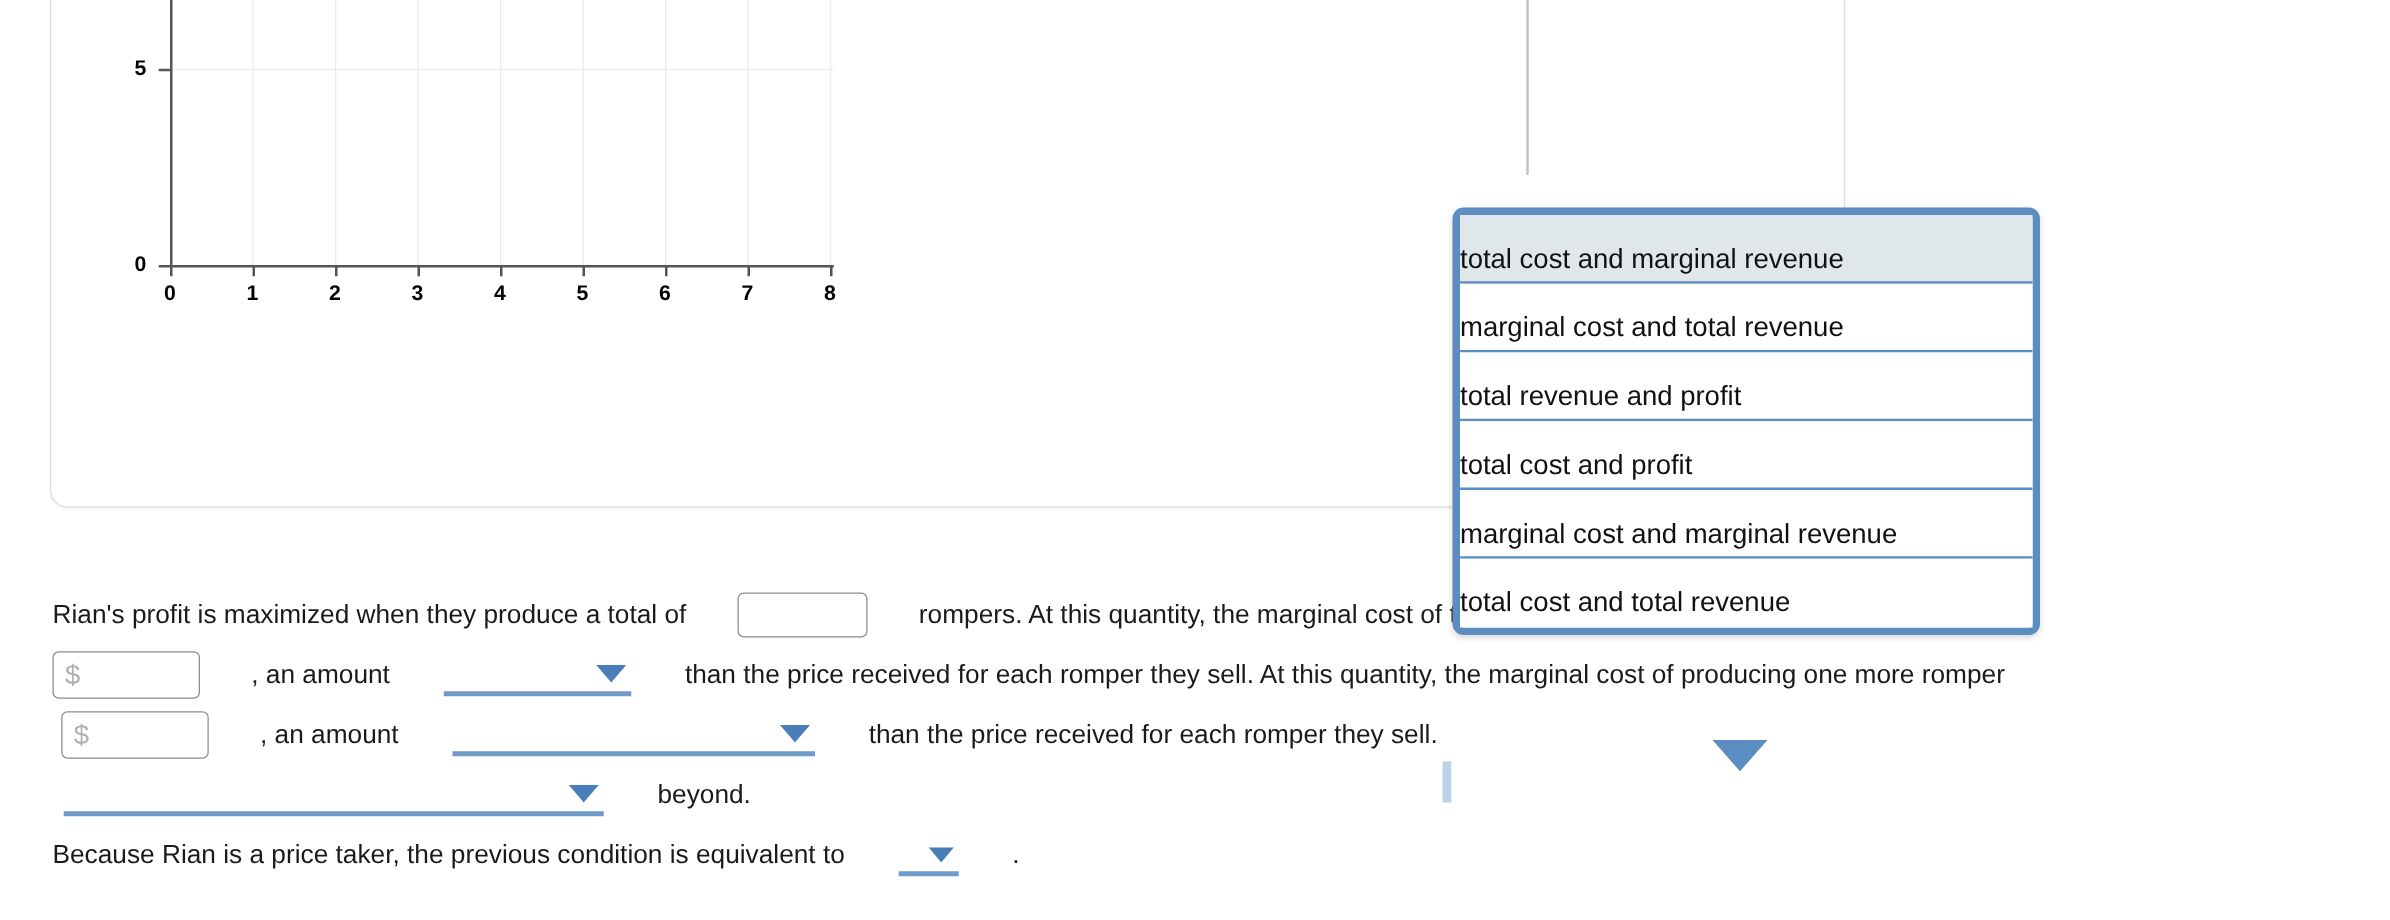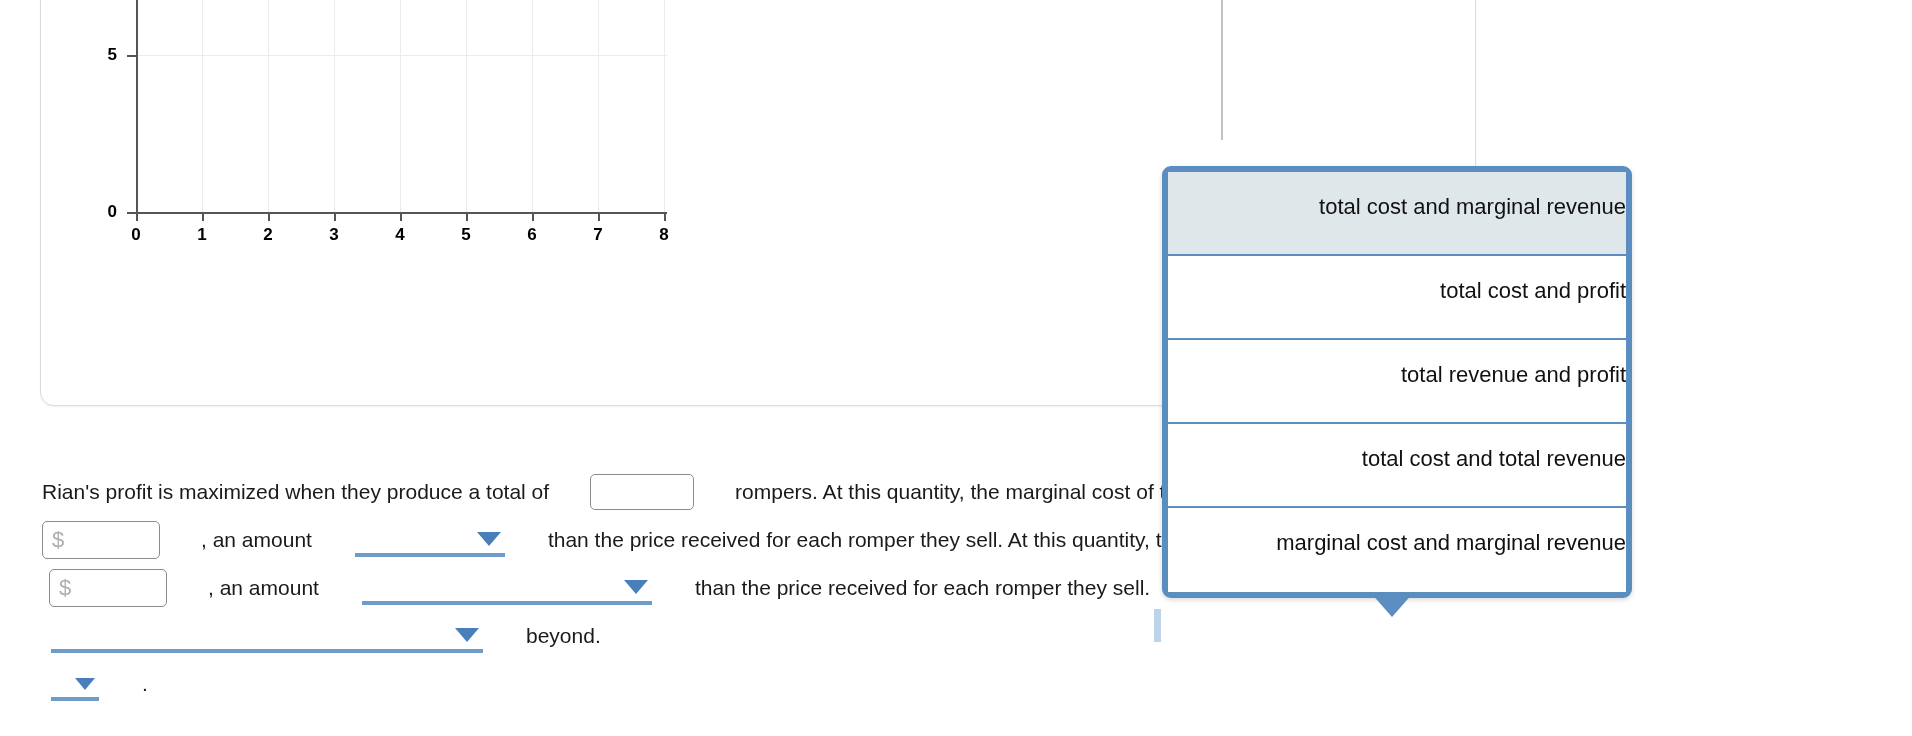--- a/index.html
+++ b/index.html
@@ -227,23 +227,23 @@
     top: 166px;
     width: 470px;
     border: 6px solid #5b8dc0;
     border-radius: 9px;
     background: #ffffff;
     box-sizing: border-box;
     box-shadow: 0 2px 5px rgba(0,0,0,0.15);
     z-index: 40;
   }
   .dd-item {
-    height: 84px;
+    height: 55px;
     line-height: 70px;
-    text-align: right;
+    text-align: left;
     font-size: 22px;
     color: #111;
     border-bottom: 2px solid #5b8dc0;
     background: #ffffff;
     cursor: pointer;
     box-sizing: border-box;
     font-family: "Liberation Sans", sans-serif;
   }
   .dd-item:last-child { border-bottom: none; }
   .dd-item.selected { background: #e0e7ea; }
@@ -338,34 +338,36 @@
     </div>
 
     <div class="qline">
       <span class="sel sel-w-wide">
         <span class="caret"></span>
       </span>
       <span class="txt">beyond.</span>
     </div>
 
     <div class="qline">
+      <span class="txt">Because Rian is a price taker, the previous condition is equivalent to</span>
       <span class="sel sel-w-tiny">
         <span class="caret caret-tiny"></span>
       </span>
       <span class="txt">.</span>
     </div>
 
   </div>
 
   <div class="textcaret"></div>
 
   <div class="dd-stem"></div>
 
   <div class="dropdown">
     <div class="dd-item selected">total cost and marginal revenue</div>
+    <div class="dd-item">marginal cost and total revenue</div>
+    <div class="dd-item">total revenue and profit</div>
     <div class="dd-item">total cost and profit</div>
-    <div class="dd-item">total revenue and profit</div>
+    <div class="dd-item">marginal cost and marginal revenue</div>
     <div class="dd-item">total cost and total revenue</div>
-    <div class="dd-item">marginal cost and marginal revenue</div>
   </div>
   <div class="dd-tail"></div>
 
 </div>
 
 </body></html>

